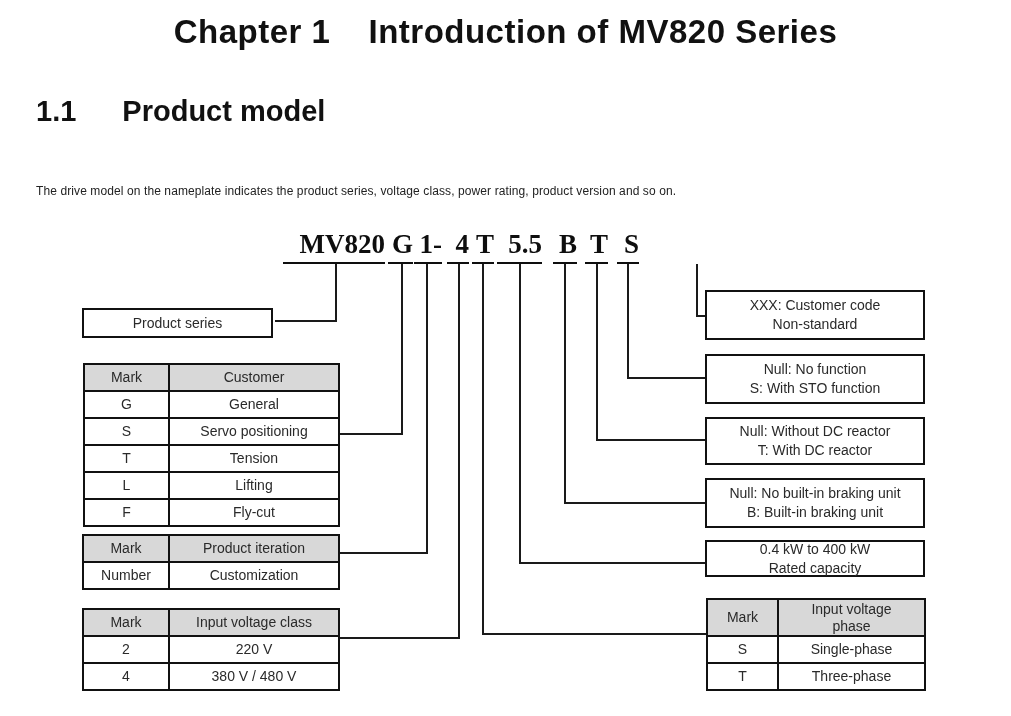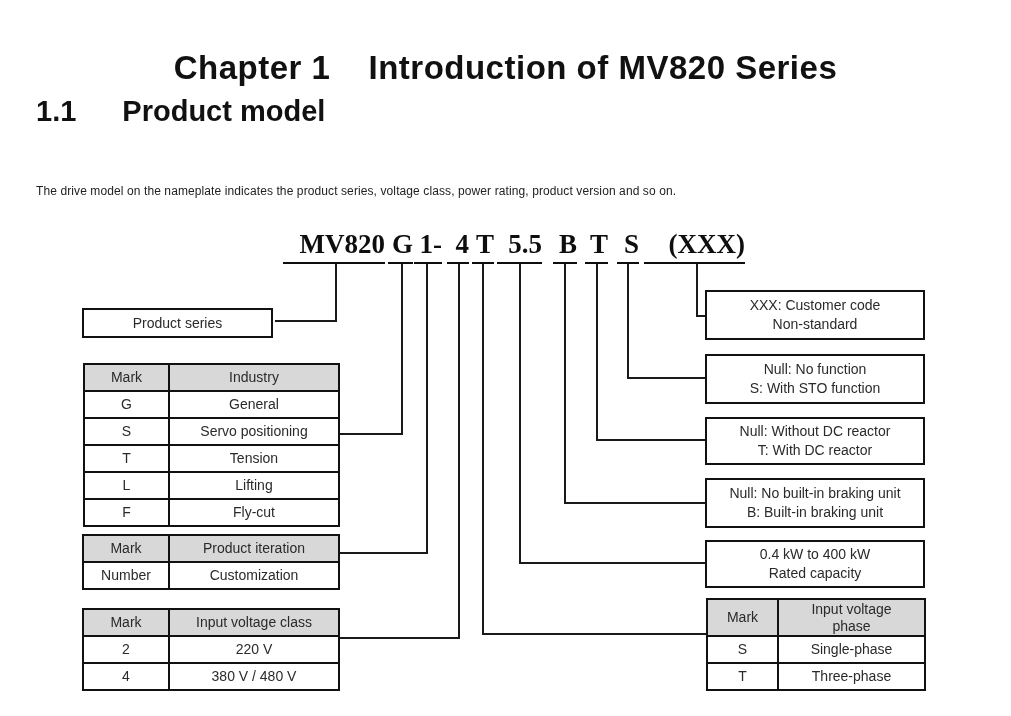--- a/index.html
+++ b/index.html
@@ -12,21 +12,20 @@
     font-family: "Liberation Sans", sans-serif;
     color: #1f1f1f;
     overflow: hidden;
   }
   
   .chapter {
     position: absolute; top: 10px; left: 0; width: 100%;
     display: flex; justify-content: center; gap: 38px;
     font-size: 33px; font-weight: bold; color: #111; line-height: 44px;
     letter-spacing: 0.5px;
-    margin-top: 36px;
   }
   .section {
     position: absolute; top: 92px; left: 36px;
     display: flex; gap: 46px;
     font-size: 29px; font-weight: bold; color: #111; line-height: 38px;
   }
   .intro {
     position: absolute; top: 180px; left: 36px; width: 950px;
     font-size: 12px; line-height: 22px; color: #222; letter-spacing: 0.1px;
   }
@@ -78,21 +77,20 @@
 
   <div class="code-token" style="left:283px;width:102px">MV820</div>
   <div class="code-token" style="left:388px;width:25px">G</div>
   <div class="code-token" style="left:414px;width:28px">1-</div>
   <div class="code-token" style="left:447px;width:22px">4</div>
   <div class="code-token" style="left:472px;width:22px">T</div>
   <div class="code-token" style="left:497px;width:45px">5.5</div>
   <div class="code-token" style="left:553px;width:24px">B</div>
   <div class="code-token" style="left:585px;width:23px">T</div>
   <div class="code-token" style="left:617px;width:22px">S</div>
-  <div class="code-token" style="left:644px;width:101px">(XXX)</div>
 
   <div class="ln" style="left:335px;top:264px;width:2px;height:58px"></div>
   <div class="ln" style="left:275px;top:320px;width:62px;height:2px"></div>
 
   <div class="ln" style="left:401px;top:264px;width:2px;height:171px"></div>
   <div class="ln" style="left:339px;top:433px;width:64px;height:2px"></div>
 
   <div class="ln" style="left:426px;top:264px;width:2px;height:290px"></div>
   <div class="ln" style="left:339px;top:552px;width:89px;height:2px"></div>
 
@@ -122,21 +120,21 @@
   </div>
 
   <table class="tbl" style="left:83px;top:363px;width:255px">
     <colgroup>
         <col style="width:85px">
         <col style="width:170px">
       </colgroup>
     <tbody>
         <tr class="row-h">
       <th>Mark</th>
-      <th>Industry</th>
+      <th>Customer</th>
     </tr>
     <tr class="row-h">
       <td>G</td>
       <td>General</td>
     </tr>
     <tr class="row-h">
       <td>S</td>
       <td>Servo positioning</td>
     </tr>
     <tr class="row-h">
@@ -205,21 +203,21 @@
   <div class="callout" style="left:705px;top:478px;width:220px;height:50px">
     <span>Null: No built-in braking unit</span>
     <span>B: Built-in braking unit</span>
   </div>
 
   <div class="callout" style="left:705px;top:417px;width:220px;height:48px">
     <span>Null: Without DC reactor</span>
     <span>T: With DC reactor</span>
   </div>
 
-  <div class="callout" style="left:705px;top:540px;width:220px;height:48px">
+  <div class="callout" style="left:705px;top:540px;width:220px;height:37px">
     <span>0.4 kW to 400 kW</span>
     <span>Rated capacity</span>
   </div>
 
   <table class="tbl" style="left:706px;top:598px;width:218px">
     <colgroup>
         <col style="width:71px">
         <col style="width:147px">
       </colgroup>
     <tbody>

